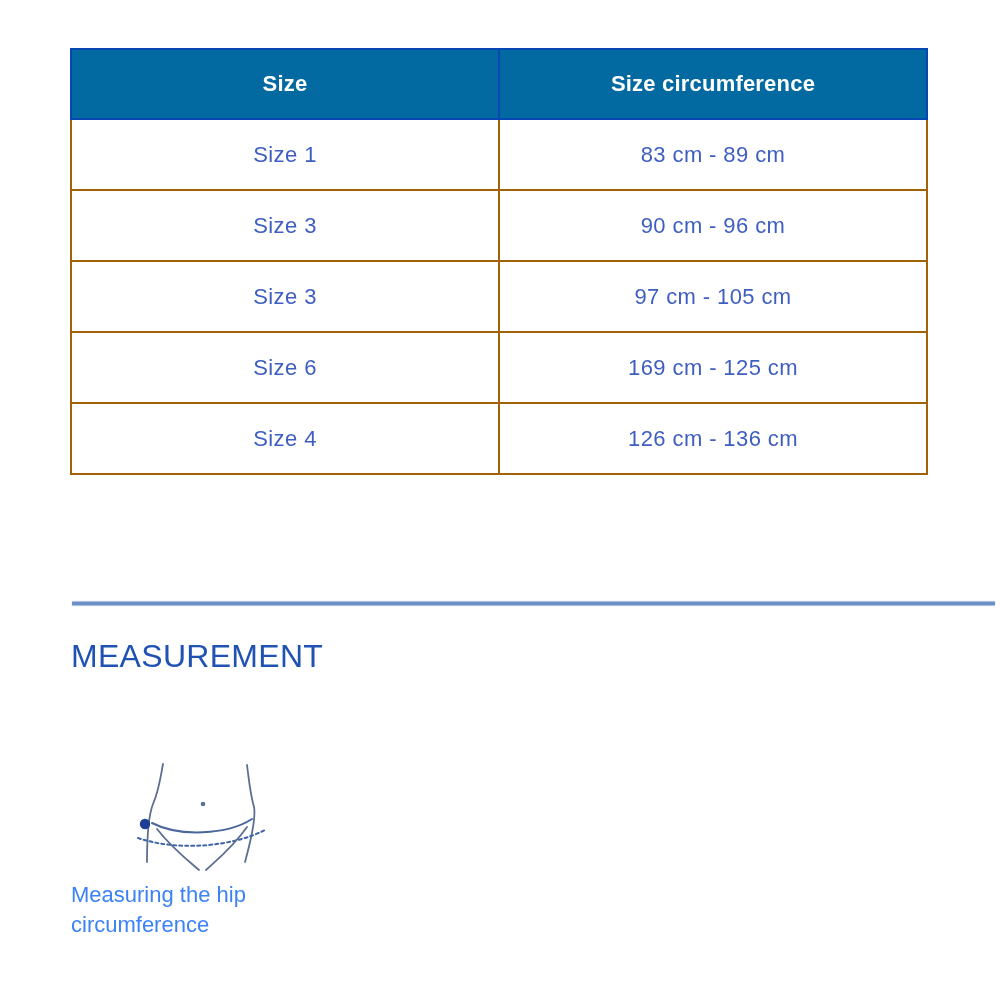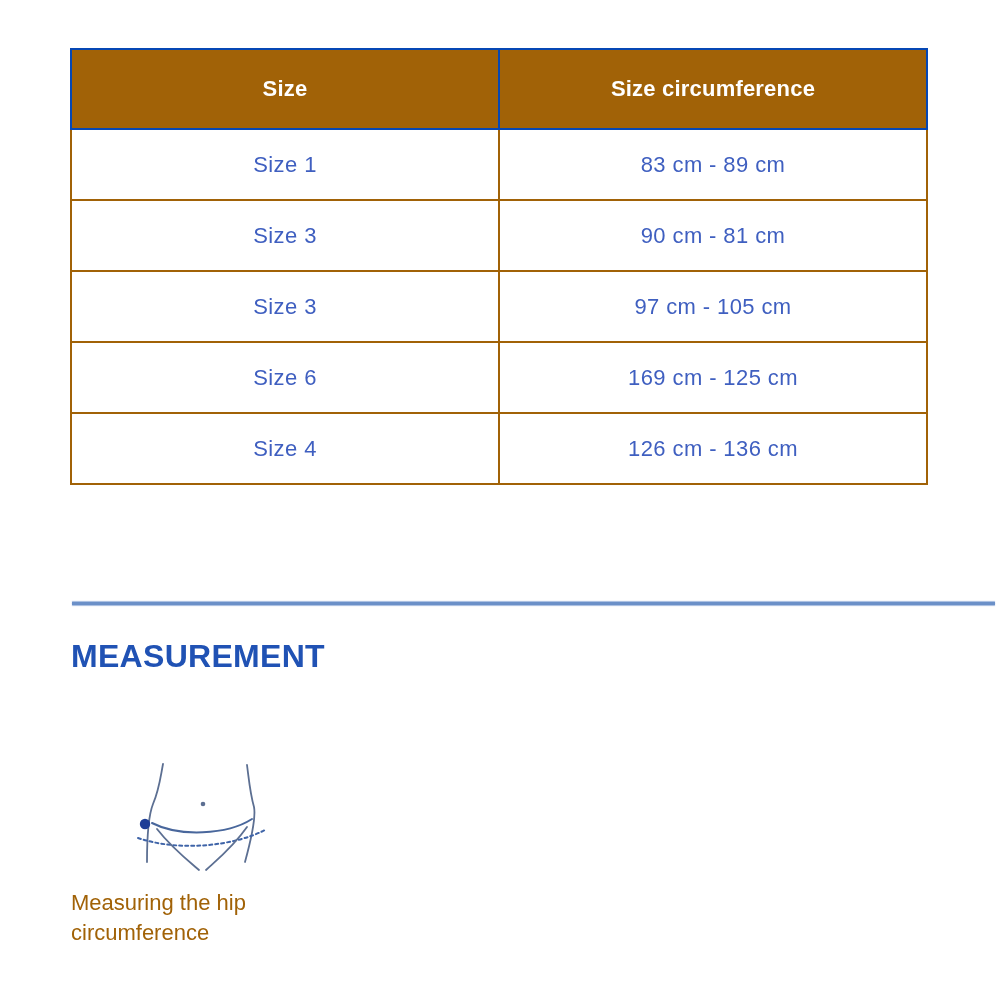--- a/index.html
+++ b/index.html
@@ -14,22 +14,22 @@
 
   
   table.size-table {
     position: absolute;
     left: 70px; top: 48px;
     width: 858px;
     border-collapse: collapse;
     table-layout: fixed;
   }
   table.size-table th {
-    height: 80px;
-    background: #a16207;
+    height: 70px;
+    background: #0369a1;
     color: #ffffff;
     font-size: 22px;
     font-weight: bold;
     text-align: center;
     vertical-align: middle;
     border: 2px solid #0647b4;
     letter-spacing: 0.2px;
   }
   table.size-table td {
     height: 71px;
@@ -50,39 +50,39 @@
     background: #6b90c8;
     border: none;
     box-shadow: 0 1px 1px rgba(140,170,215,0.8), 0 -1px 1px rgba(140,170,215,0.8);
   }
 
   
   .measurement-heading {
     position: absolute;
     left: 71px; top: 638px;
     font-size: 32px;
-    font-weight: 700;
+    font-weight: 400;
     color: #2052b4;
     letter-spacing: 0.3px;
   }
   figure.hip-figure {
     position: absolute;
     left: 71px; top: 760px;
     width: 260px;
   }
   figure.hip-figure svg {
     display: block;
     margin-left: 63px;
   }
   figcaption.figure-caption {
-    margin-top: 12px;
+    margin-top: 4px;
     width: 205px;
     font-size: 22px;
     line-height: 1.35;
-    color: #a16207;
+    color: #3b82f6;
   }
 </style>
 </head>
 <body>
 
 <div class="page">
 
   <table class="size-table">
     <thead>
       <tr>
@@ -90,21 +90,21 @@
         <th>Size circumference</th>
       </tr>
     </thead>
     <tbody>
       <tr>
         <td>Size 1</td>
         <td>83 cm - 89 cm</td>
       </tr>
       <tr>
         <td>Size 3</td>
-        <td>90 cm - 81 cm</td>
+        <td>90 cm - 96 cm</td>
       </tr>
       <tr>
         <td>Size 3</td>
         <td>97 cm - 105 cm</td>
       </tr>
       <tr>
         <td>Size 6</td>
         <td>169 cm - 125 cm</td>
       </tr>
       <tr>

